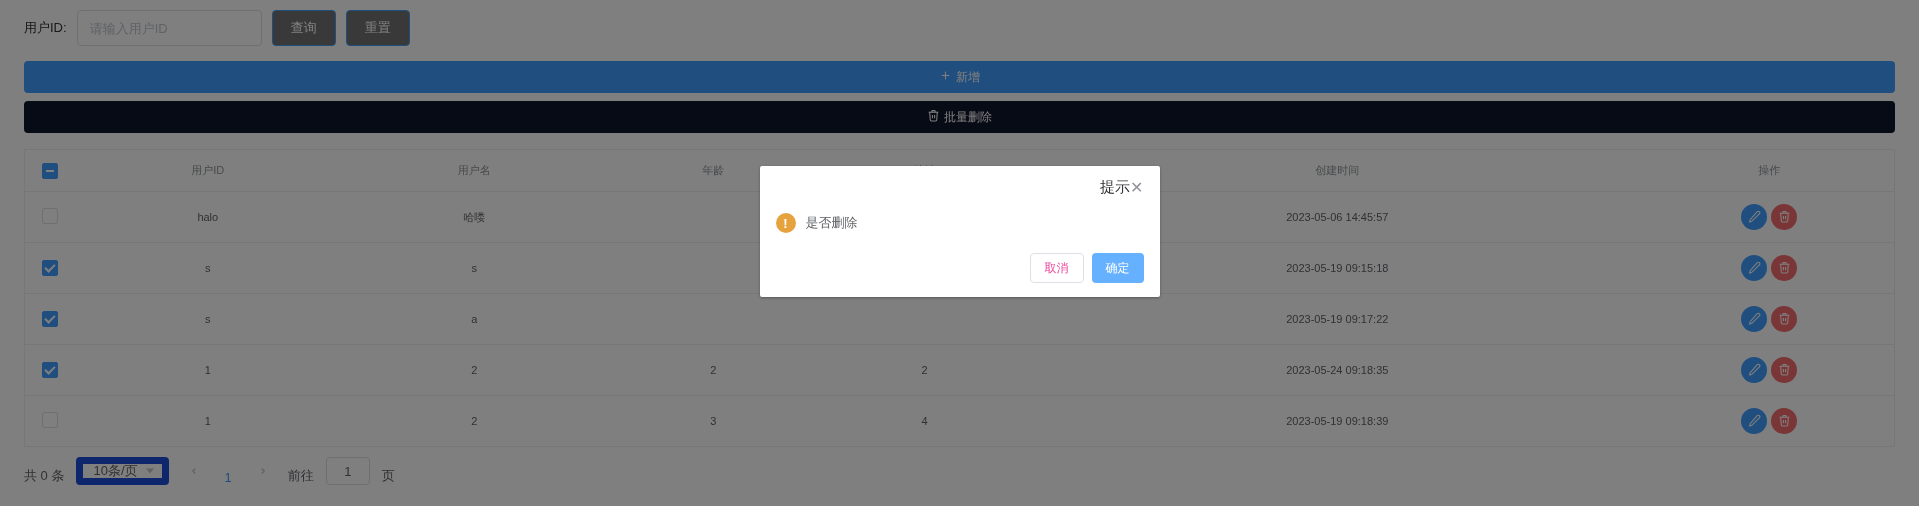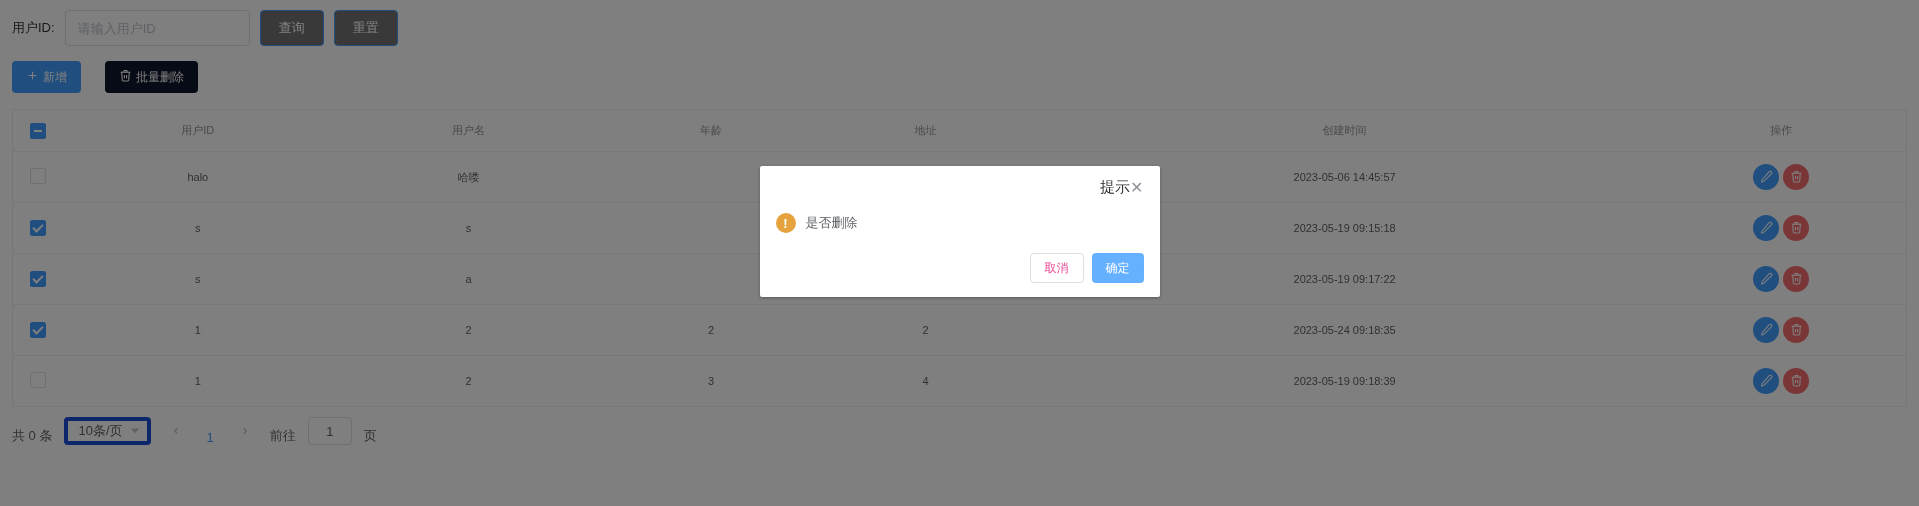--- a/index.html
+++ b/index.html
@@ -1,49 +1,49 @@
 <!DOCTYPE html>
 <html><head>
   <meta charset="utf-8">
   <style>
     * { margin: 0; padding: 0; box-sizing: border-box; }
     body { font-family: -apple-system, BlinkMacSystemFont, "Segoe UI", "Helvetica Neue", Arial, sans-serif; font-size: 13px; color: #606266; background: #fff; }
-    .page { position: relative; width: 1919px; height: 506px; padding: 10px 4px; }
+    .page { position: relative; width: 1919px; height: 506px; padding: 10px 16px; }
 
     .search-bar { display: flex; align-items: center; gap: 10px; padding: 0 8px; }
     .label { color: #333; font-size: 13px; }
     .text-input { height: 36px; width: 185px; border: 1px solid #dcdfe6; border-radius: 4px; padding: 0 12px; font-size: 13px; color: #606266; }
     .text-input::placeholder { color: #c0c4cc; }
     .btn { display: inline-flex; align-items: center; justify-content: center; height: 36px; padding: 0 18px; border-radius: 4px; border: none; color: #fff; font-size: 13px; cursor: pointer; gap: 4px; }
     .btn.small { height: 32px; padding: 0 14px; font-size: 12px; }
     .btn.info { background: #737373; color: #fff; border: 1px solid #409eff; }
     .btn.primary { background: #409eff; }
     .btn.danger { background: #0f172a; }
     .btn.plain { background: #fff; color: #ec4899; border: 1px solid #dcdfe6; }
 
-    .action-bar { display: flex; gap: 24px; padding: 15px 8px 16px 8px; }
+    .action-bar { display: flex; gap: 8px; padding: 15px 8px 16px 8px; flex-direction: column; }
 
     .table { width: calc(100% - 16px); margin: 0 8px; border: 1px solid #ebeef5; border-collapse: collapse; }
     .table th, .table td { border-bottom: 1px solid #ebeef5; padding: 12px 10px; text-align: center; font-size: 11px; color: #606266; font-weight: 400; }
     .table th { font-weight: 500; color: #909399; }
     .col-check { width: 50px; }
     .col-ops { width: 250px; }
     .checkbox { width: 16px; height: 16px; border: 1px solid #dcdfe6; border-radius: 2px; display: inline-flex; align-items: center; justify-content: center; background: #fff; cursor: pointer; }
     .checkbox.checked { background: #409eff; border-color: #409eff; }
     .checkbox.checked::after { content: ""; width: 4px; height: 8px; border: solid #fff; border-width: 0 2px 2px 0; transform: rotate(45deg); margin-top: -2px; }
     .checkbox.indeterminate { background: #409eff; border-color: #409eff; }
     .checkbox.indeterminate::after { content: ""; width: 8px; height: 2px; background: #fff; }
     .icon-btn { width: 26px; height: 26px; border-radius: 50%; display: inline-flex; align-items: center; justify-content: center; color: #fff; cursor: pointer; margin: 0 2px; }
     .icon-btn.edit { background: #409eff; }
     .icon-btn.del { background: #f56c6c; }
     .icon-btn svg { width: 13px; height: 13px; }
     .btn svg { width: 13px; height: 13px; }
 
     .pager { display: flex; align-items: flex-end; gap: 12px; padding: 10px 8px; font-size: 13px; color: #606266; }
-    .pager .select { height: 28px; border: 4px solid #1d4ed8; border-radius: 4px; padding: 0 24px 0 10px; font-size: 13px; color: #606266; background: #fff; position: relative; display: inline-flex; align-items: center; }
+    .pager .select { height: 28px; border: 7px solid #1d4ed8; border-radius: 4px; padding: 0 24px 0 10px; font-size: 13px; color: #606266; background: #fff; position: relative; display: inline-flex; align-items: center; }
     .pager .select::after { content: ""; position: absolute; right: 8px; top: 50%; width: 0; height: 0; border-left: 4px solid transparent; border-right: 4px solid transparent; border-top: 5px solid #c0c4cc; transform: translateY(-50%); }
     .pager .arrow { width: 26px; height: 28px; display: inline-flex; align-items: center; justify-content: center; color: #c0c4cc; cursor: pointer; }
     .pager .page-num { color: #409eff; font-weight: 500; padding: 0 6px; }
     .pager .goto-input { width: 44px; height: 28px; border: 1px solid #dcdfe6; border-radius: 4px; text-align: center; font-size: 13px; color: #606266; }
 
     .overlay { position: absolute; inset: 0; background: rgba(0,0,0,0.5); display: flex; align-items: flex-start; justify-content: center; padding-top: 166px; }
     .dialog { width: 400px; background: #fff; border-radius: 2px; box-shadow: 0 1px 3px rgba(0,0,0,0.3); }
     .dialog-header { display: flex; justify-content: flex-end; align-items: center; padding: 12px 16px; font-size: 15px; color: #303133; }
     .dialog-close { color: #909399; cursor: pointer; font-size: 16px; }
     .dialog-body { display: flex; align-items: center; gap: 10px; padding: 4px 16px 14px 16px; font-size: 13px; color: #606266; }

